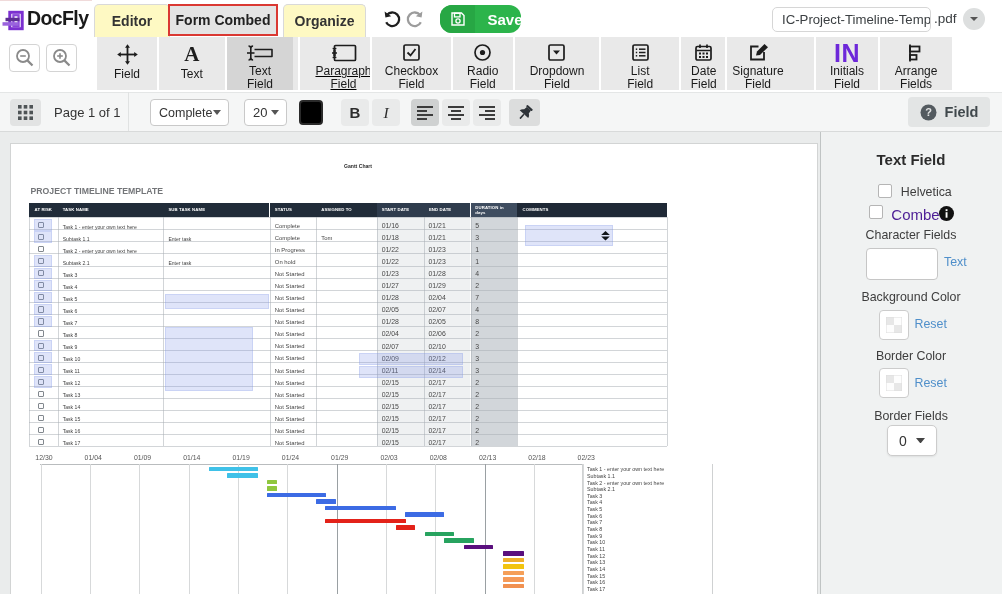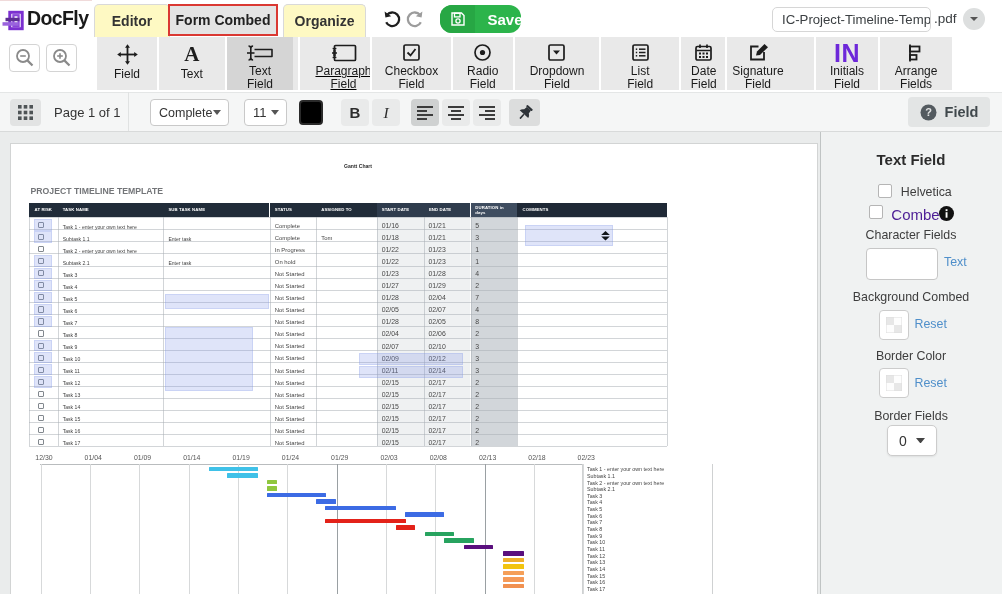--- a/index.html
+++ b/index.html
@@ -231,21 +231,21 @@
   </div>
 <div class="a" style="left:54px;top:105px;font-size:13px;color:#333">Page 1 of 1</div>
 <div class="a" style="left:128px;top:92px;width:1px;height:39px;background:#e0e2e2"></div>
 <div class="a" style="left:150px;top:99px;width:79px;height:27px;background:#fff;border:1px solid #c9c9c9;border-radius:4px;display:flex;align-items:center;justify-content:space-between;padding:0 7px 0 8px">
     <span style="font-size:12.5px;color:#333">Complete</span>
     <svg width="8" height="5" viewBox="0 0 8 5">
       <path d="M0 0 L4 5 L8 0 Z" fill="#555"></path>
     </svg>
   </div>
 <div class="a" style="left:244px;top:99px;width:43px;height:27px;background:#fff;border:1px solid #c9c9c9;border-radius:4px;display:flex;align-items:center;justify-content:space-between;padding:0 7px 0 8px">
-    <span style="font-size:13px;color:#333">11</span>
+    <span style="font-size:13px;color:#333">20</span>
     <svg width="8" height="5" viewBox="0 0 8 5">
       <path d="M0 0 L4 5 L8 0 Z" fill="#555"></path>
     </svg>
   </div>
 <div class="a" style="left:299px;top:100px;width:24px;height:25px;background:#000;border-radius:4px;border:2px solid #2a2a2a"></div>
 <div class="tbtn" style="left:341px;width:28px;font-weight:700;font-size:15px;color:#2c2c2c">B</div>
 <div class="tbtn" style="left:372px;width:28px;font-style:italic;font-size:15.5px;color:#2c2c2c;font-family:'Liberation Serif',serif">I</div>
 <div class="tbtn" style="left:411px;width:28px;background:#cfd1d1">
     <svg width="16" height="17" viewBox="0 0 16 17">
       <rect x="0" y="2" width="16" height="2" fill="#3c3c3c"></rect>
@@ -541,21 +541,21 @@
 <div class="pcb" style="left:869px;top:205px"></div>
 <div class="a" style="left:891.3px;top:205.8px;font-size:15px;color:#4c1d95">Combed</div>
 <svg class="a" style="left:938.5px;top:205.5px" width="15" height="15" viewBox="0 0 15 15">
     <circle cx="7.5" cy="7.5" r="7.5" fill="#111"></circle>
     <rect x="6.6" y="6.2" width="1.9" height="5.5" fill="#fff"></rect>
     <rect x="6.6" y="3.2" width="1.9" height="1.9" fill="#fff"></rect>
   </svg>
 <div class="plab" style="top:228px">Character Fields</div>
 <div class="a" style="left:866px;top:248px;width:72px;height:32px;background:#fff;border:1px solid #c6c6c6;border-radius:4px"></div>
 <div class="reset" style="left:944px;top:255px">Text</div>
-<div class="plab" style="top:290px">Background Combed</div>
+<div class="plab" style="top:290px">Background Color</div>
 <div class="sw" style="top:309.5px"></div>
 <svg class="a" style="left:886px;top:316.5px" width="16" height="16" viewBox="0 0 16 16">
     <rect width="16" height="16" fill="#fdfdfd"></rect>
     <rect x="0" y="0" width="8" height="8" fill="#e7e7e7"></rect>
     <rect x="8" y="8" width="8" height="8" fill="#e7e7e7"></rect>
     <rect width="16" height="16" fill="none" stroke="#ddd" stroke-width="1"></rect>
   </svg>
 <div class="reset" style="left:914.5px;top:317px">Reset</div>
 <div class="plab" style="top:348.5px">Border Color</div>
 <div class="sw" style="top:368px"></div>

